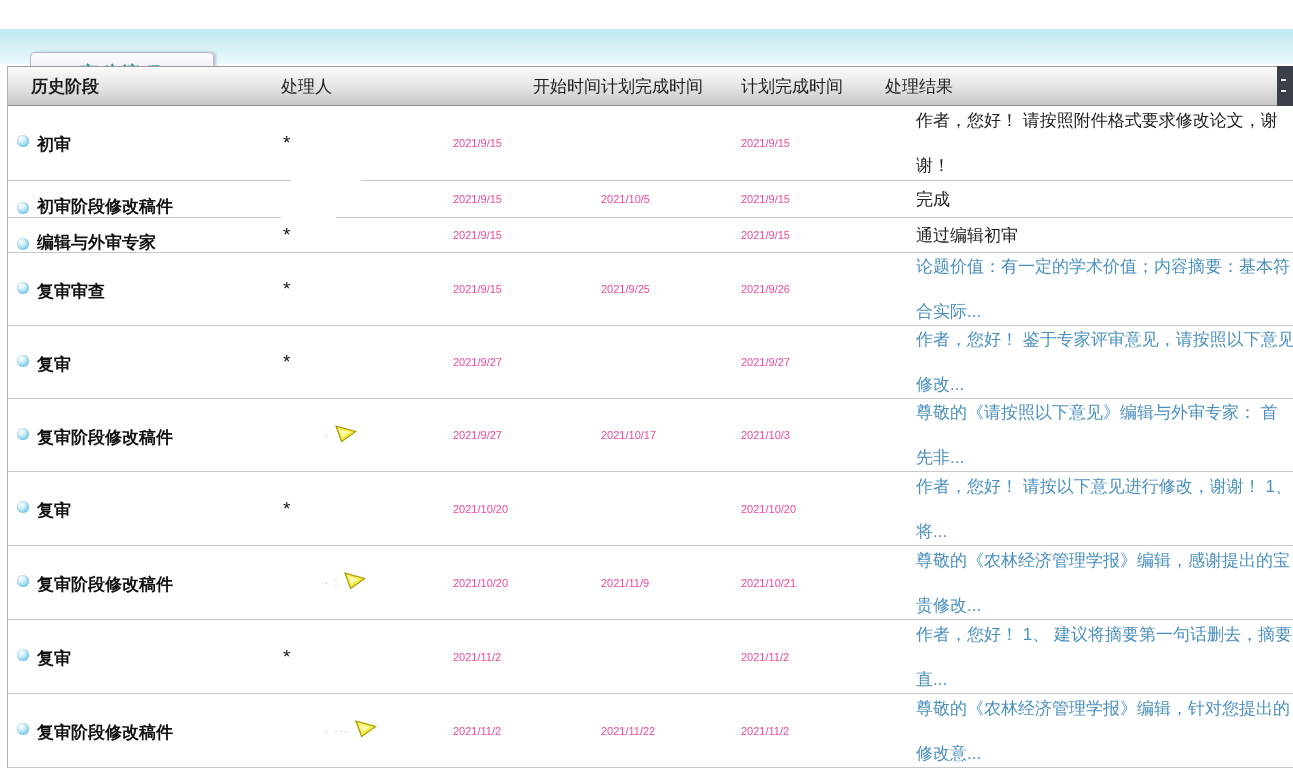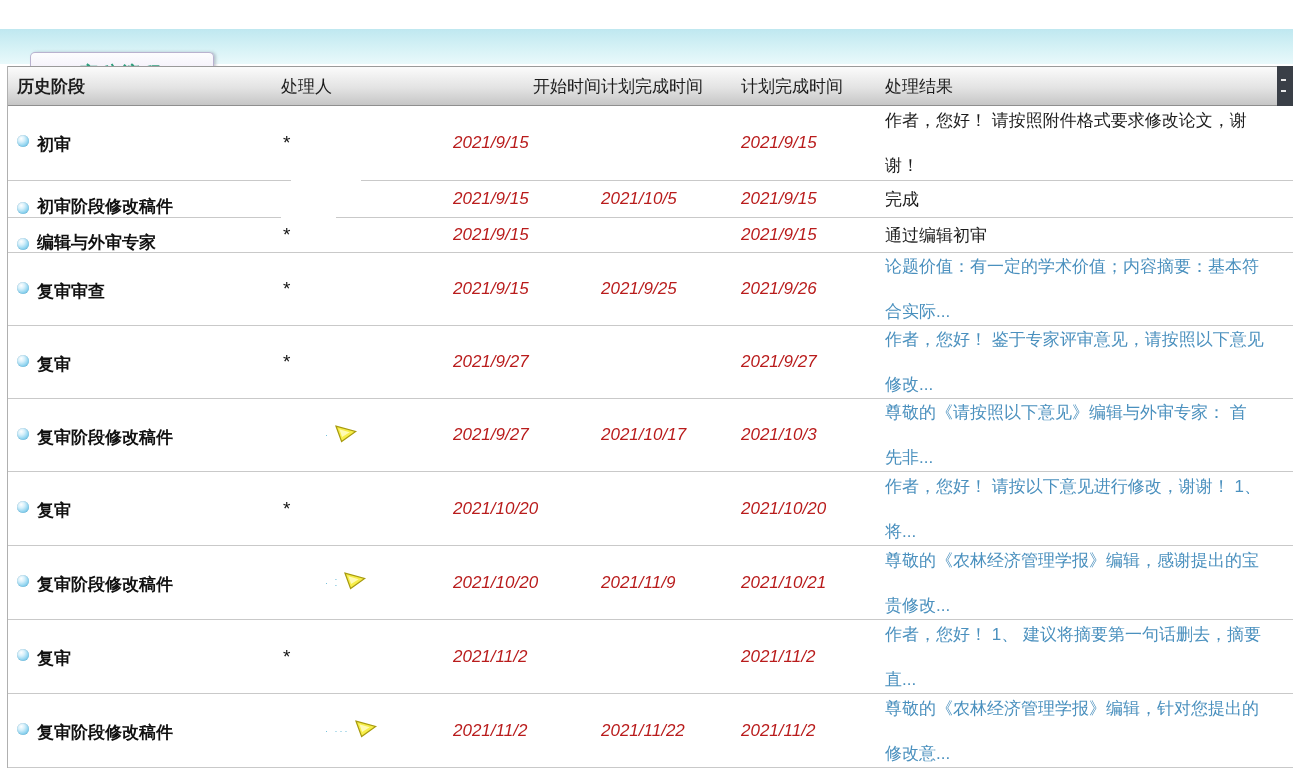--- a/index.html
+++ b/index.html
@@ -30,21 +30,21 @@
     background:#fff;
   }
   .thead{
     display:flex;height:38px;
     background:linear-gradient(#fbfbfb,#e3e3e3 55%,#c6c6c6);
     border-top:1px solid #9a9a9a;border-bottom:1px solid #8f8f8f;
     align-items:center;
     font-size:17px;color:#1c1c1c;
   }
   .thead .hcell{white-space:nowrap;}
-  .col-stage  {width:273px;padding-left:9px;box-sizing:border-box;}
+  .col-stage  {width:273px;padding-left:23px;box-sizing:border-box;}
   .col-handler{width:172px;}
   .col-start  {width:148px;text-align:right;}
   .col-planned{width:140px;}
   .col-actual {width:144px;}
   .col-result {width:456px;}
   .h-stage{font-weight:bold;}
   .row{
     display:flex;background:#fff;border-bottom:1px solid #c9c9c9;
     position:relative;
   }
@@ -66,26 +66,26 @@
     background:radial-gradient(circle at 35% 30%, #ffffff 0%, #d6f0fb 30%, #92d5f0 62%, #57b6de 100%);
     box-shadow:inset 0 0 1px rgba(40,120,160,.6);
   }
   .stage-label{font-weight:bold;font-size:17px;color:#111;white-space:nowrap;}
   .asterisk{font-size:19px;color:#111;line-height:10px;}
   .marks{color:#49add0;font-size:9px;letter-spacing:2px;margin-right:5px;opacity:.85;}
   .arrow{display:inline-block;transform:rotate(-6deg);}
   .cell.handler{padding-left:2px;}
   .handler-inner{display:flex;align-items:center;margin-left:0;}
   .handler-inner.arrowed{margin-left:42px;}
-  .date{font-size:17px;color:#b91c1c;white-space:nowrap;font-style:italic;}
+  .date{font-size:11px;color:#ec4899;white-space:nowrap;}
   .cell.result{
     flex-direction:column;align-items:flex-start;justify-content:center;
     gap:26px;font-size:17px;
   }
-  .rline{white-space:nowrap;line-height:19px;}
+  .rline{white-space:nowrap;line-height:19px;margin-left:31px;}
   .result-black .rline{color:#1c1c1c;}
   .result-blue .rline{color:#4a90be;cursor:pointer;}
   
   .patch{position:absolute;background:#ffffff;height:3px;z-index:2;}
   .patch-top{top:-2px;left:283px;width:70px;}
   .patch-bottom{bottom:-2px;left:273px;width:55px;}
   
   .dark-overlay{
     position:absolute;left:1277px;top:66px;width:40px;height:40px;
     background:#3a3f47;z-index:5;

